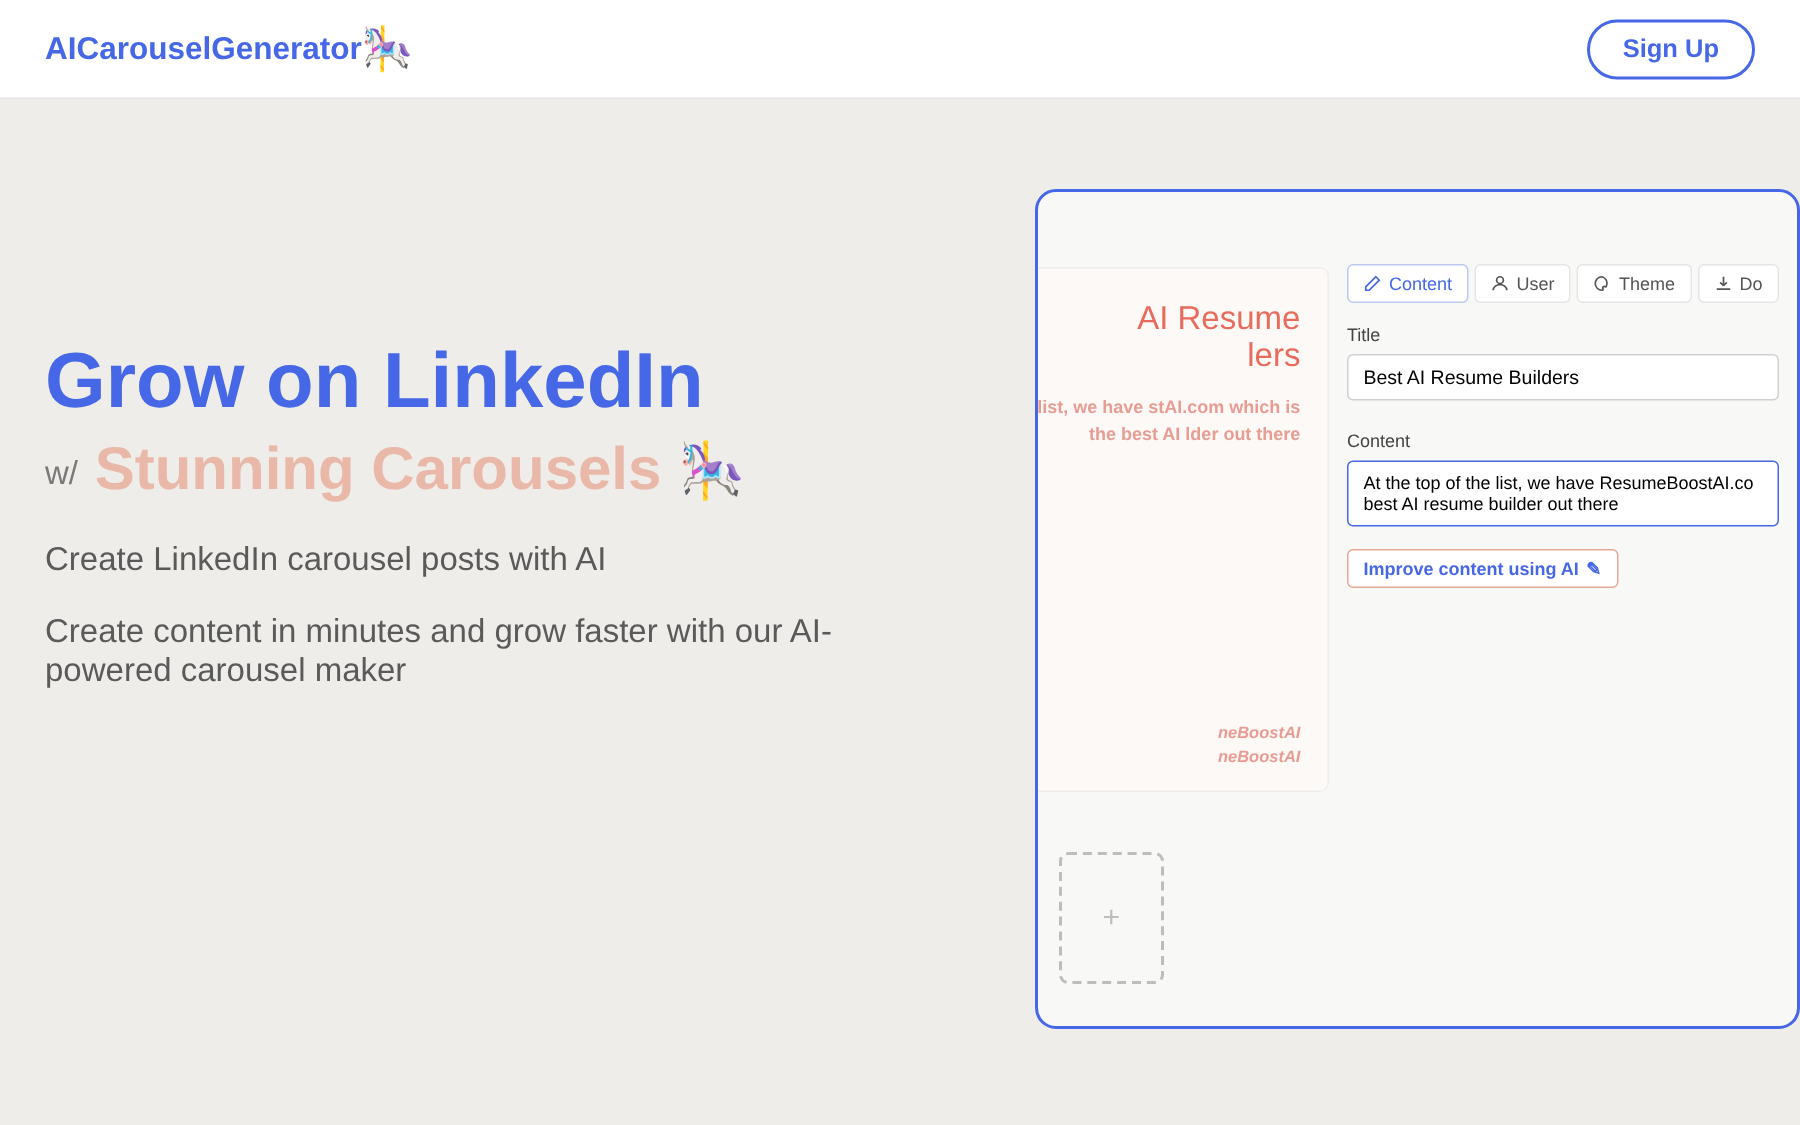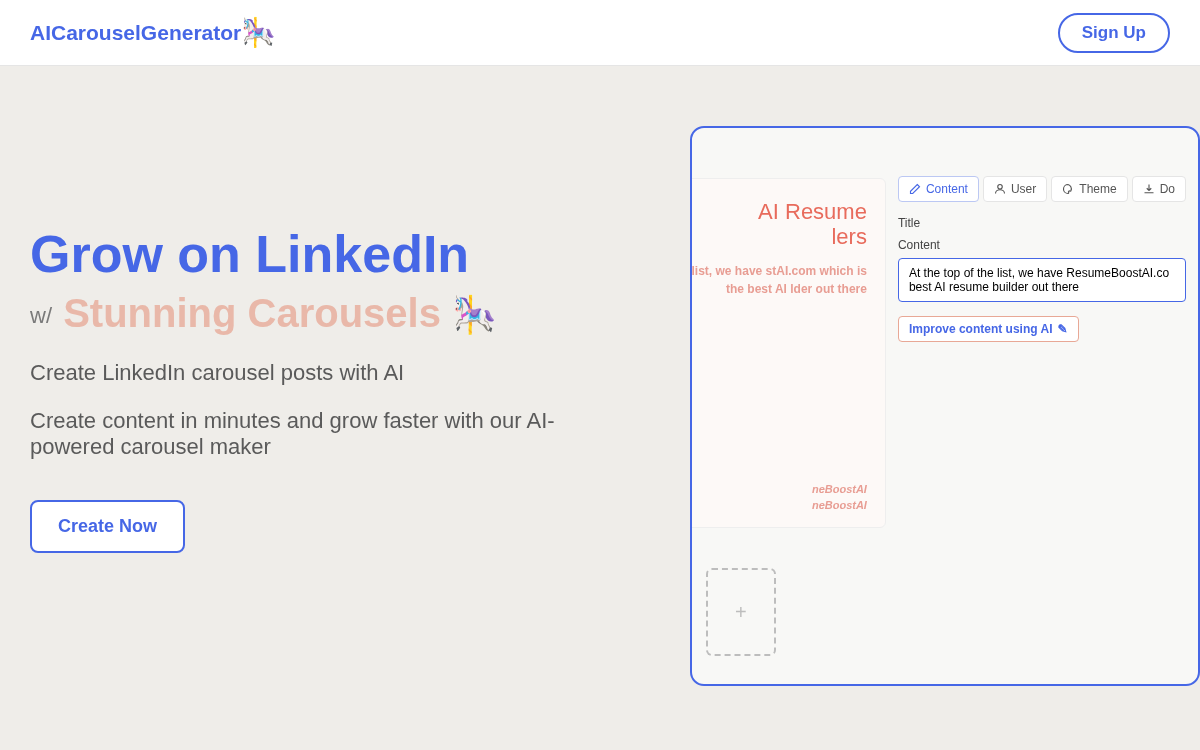--- a/index.html
+++ b/index.html
@@ -257,21 +257,20 @@
 <div class="main">
   <div class="left">
     <h1 class="hero-title">Grow on LinkedIn</h1>
     <div class="hero-sub">
       <span class="prefix">w/</span>
       <span>Stunning Carousels</span>
       <span class="emoji">🎠</span>
     </div>
     <p class="hero-desc">Create LinkedIn carousel posts with AI</p>
     <p class="hero-desc2">Create content in minutes and grow faster with our AI-powered carousel maker</p>
-    <button class="create-now">Create Now</button>
   </div>
 
   <div class="right">
     <div class="editor-frame">
       <div class="editor-inner">
 
         <div class="preview-pane">
           <div class="card">
             <div class="card-title">
               <span>AI Resume</span><br>
@@ -311,20 +310,21 @@
             </div>
             <div class="tab">
               <svg class="tab-icon" viewBox="0 0 16 16" fill="none" stroke="currentColor" stroke-width="1.5">
                   <path d="M8 2v8m0 0l-3-3m3 3l3-3M2 13h12"></path>
                 </svg>
               <span>Do</span>
             </div>
           </div>
 
           <div class="form-label">Title</div>
+          <input class="form-input" value="Best AI Resume Builders" style="">
 
           <div class="form-label">Content</div>
           <textarea class="form-textarea" style="">At the top of the list, we have ResumeBoostAI.co best AI resume builder out there</textarea>
 
           <button class="improve-btn">
             <span>Improve content using AI</span>
             <span>✎</span>
           </button>
         </div>
 

